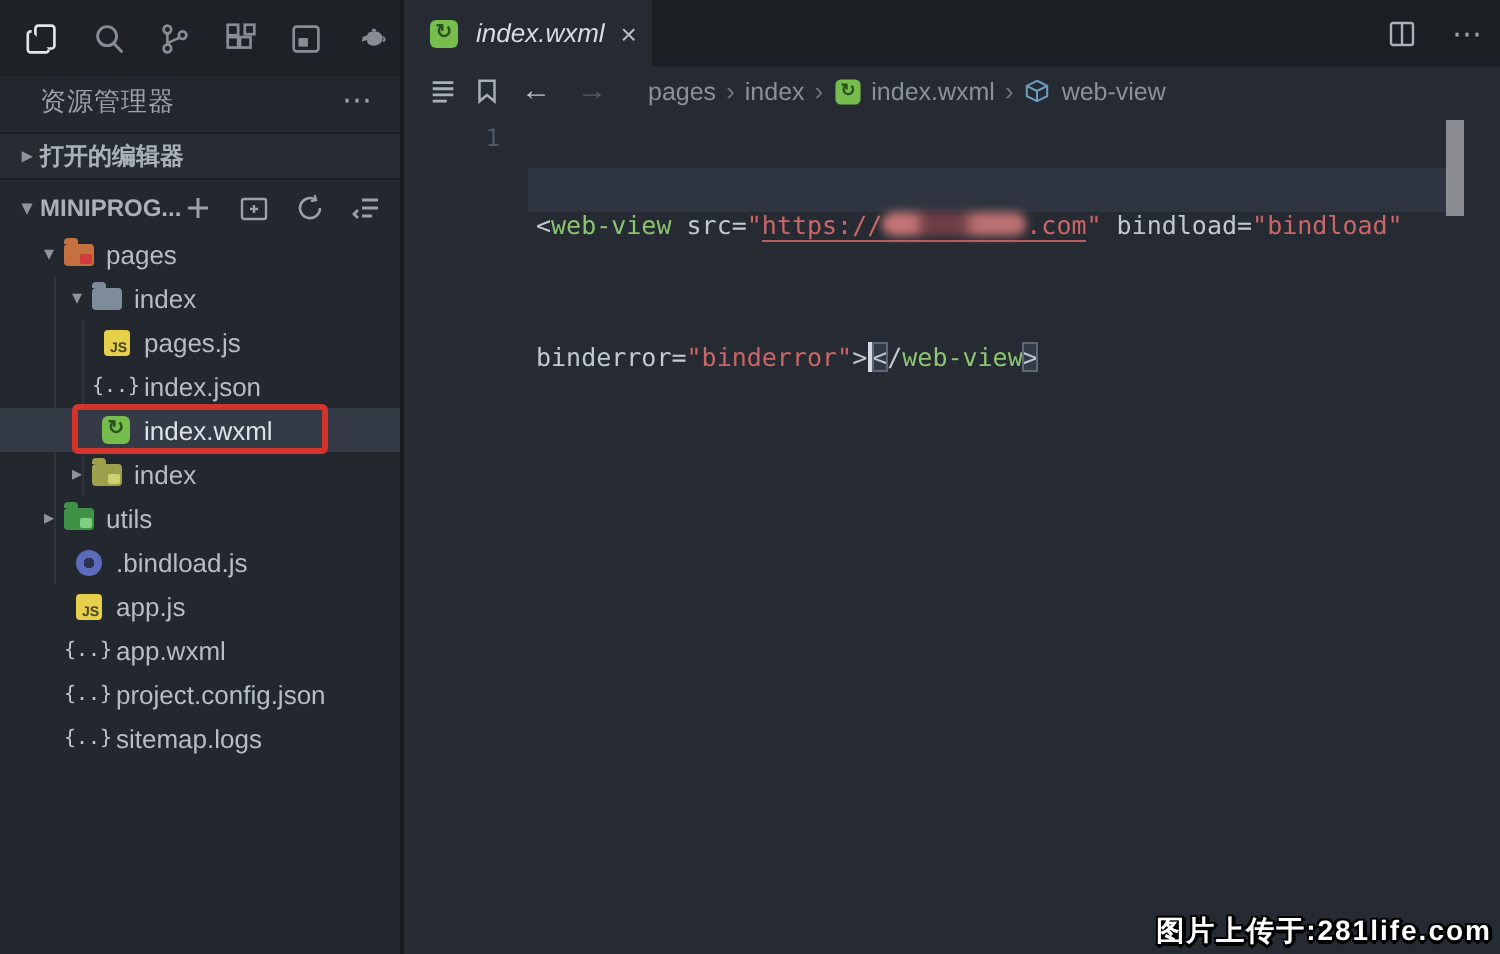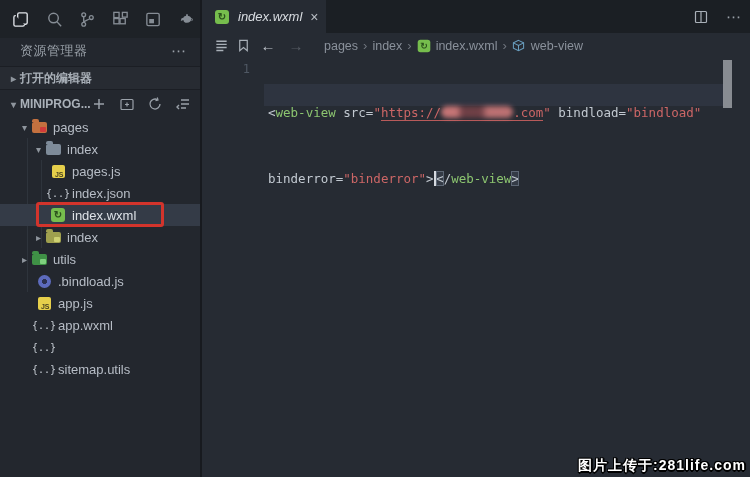--- a/index.html
+++ b/index.html
@@ -249,24 +249,25 @@
             <span class="i-js"></span>
           </span>
         <span class="lbl">app.js</span>
       </div>
       <div class="row lvl0 nofold">
         <span class="ficon i-json"></span>
         <span class="lbl">app.wxml</span>
       </div>
       <div class="row lvl0 nofold">
         <span class="ficon i-json"></span>
+        <span class="lbl">project.config.json</span>
       </div>
       <div class="row lvl0 nofold">
         <span class="ficon i-json"></span>
-        <span class="lbl">sitemap.utils</span>
+        <span class="lbl">sitemap.logs</span>
       </div>
     </div>
   </div>
 
   <div id="right">
 
     <div id="tabbar">
       <div id="tab-active">
         <span class="ficon">
             <span class="i-wxml"></span>

